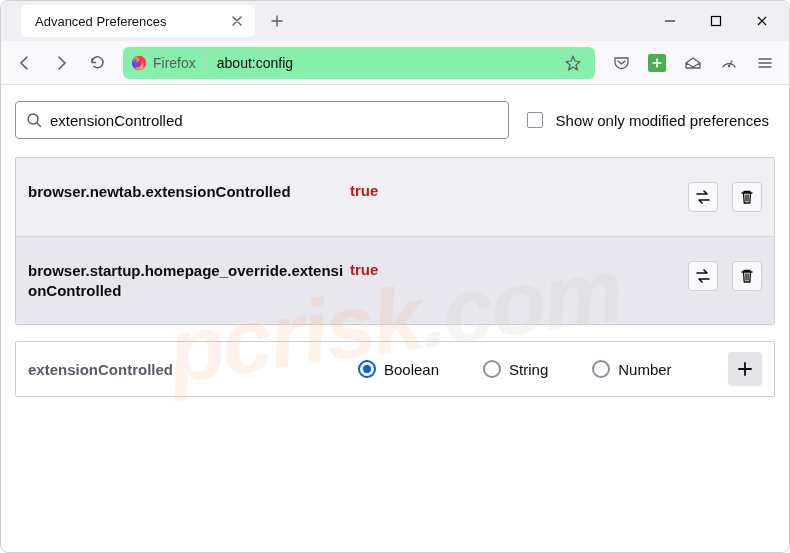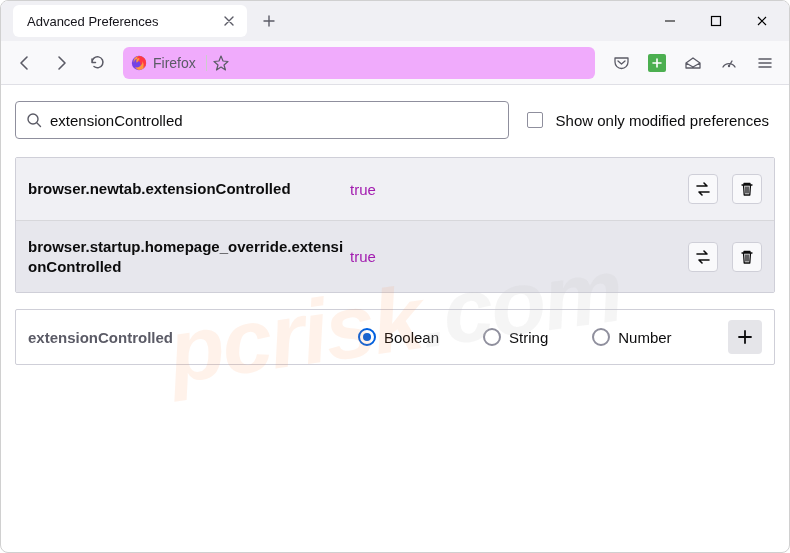--- a/index.html
+++ b/index.html
@@ -1,53 +1,53 @@
 <!DOCTYPE html>
 <html><head>
 <meta charset="utf-8">
 <style>
 * { box-sizing: border-box; margin: 0; padding: 0; font-family: -apple-system, BlinkMacSystemFont, "Segoe UI", Arial, sans-serif; }
 body { width: 790px; height: 553px; background: #fff; border: 1px solid #d0d0d0; border-radius: 8px; overflow: hidden; position: relative; }
 
 
 .titlebar { display: flex; align-items: center; height: 40px; background: #f0f0f4; padding: 0 4px; }
-.tab { display: flex; align-items: center; background: #fff; border-radius: 6px; padding: 7px 10px 7px 14px; margin-left: 8px; width: 234px; height: 32px; }
+.tab { display: flex; align-items: center; background: #fff; border-radius: 6px; padding: 7px 10px 7px 14px; margin-left: 16px; width: 234px; height: 32px; }
 .tab-title { flex: 1; font-size: 13px; color: #15141a; }
 .tab-close { width: 16px; height: 16px; display: flex; align-items: center; justify-content: center; cursor: pointer; }
 .newtab-btn { width: 28px; height: 28px; display: flex; align-items: center; justify-content: center; margin-left: 8px; cursor: pointer; border-radius: 4px; }
 .titlebar-spacer { flex: 1; }
 .win-btn { width: 46px; height: 40px; display: flex; align-items: center; justify-content: center; cursor: pointer; }
 .win-btn svg { width: 12px; height: 12px; }
 
 
 .toolbar { display: flex; align-items: center; height: 44px; background: #f9f9fb; padding: 0 8px; gap: 4px; border-bottom: 1px solid #e0e0e6; }
 .tool-btn { width: 32px; height: 32px; display: flex; align-items: center; justify-content: center; border-radius: 4px; cursor: pointer; }
-.urlbar { flex: 1; display: flex; align-items: center; height: 32px; background: #f0abfc; border-radius: 6px; padding: 0 8px; margin: 0 6px; }
+.urlbar { flex: 1; display: flex; align-items: center; height: 32px; background: #86efac; border-radius: 6px; padding: 0 8px; margin: 0 6px; }
 .urlbar-identity { display: flex; align-items: center; gap: 6px; padding-right: 10px; border-right: 1px solid #ccc; }
 .firefox-logo { width: 16px; height: 16px; }
 .urlbar-label { font-size: 14px; color: #5b5b66; }
 .urlbar-input { flex: 1; border: none; background: transparent; font-size: 14px; color: #0c0c0d; padding: 0 10px; outline: none; }
 .urlbar-star { width: 28px; height: 28px; display: flex; align-items: center; justify-content: center; cursor: pointer; }
 .ext-green { width: 18px; height: 18px; background: #4caf50; border-radius: 2px; display: flex; align-items: center; justify-content: center; }
 
 
 .content { padding: 16px 14px; }
 .search-row { display: flex; align-items: center; gap: 18px; margin-bottom: 18px; }
 .search-box { flex: 1; display: flex; align-items: center; height: 38px; border: 1px solid #8f8f9d; border-radius: 4px; padding: 0 10px; }
 .search-box svg { flex-shrink: 0; }
 .search-input { flex: 1; border: none; outline: none; font-size: 15px; color: #0c0c0d; padding: 0 8px; }
 .checkbox-row { display: flex; align-items: center; gap: 13px; font-size: 15px; color: #0c0c0d; padding-right: 6px; }
 .checkbox { width: 16px; height: 16px; border: 1px solid #8f8f9d; border-radius: 2px; cursor: pointer; }
 
 
 .prefs { border: 1px solid #cfcfd8; border-radius: 2px; margin-bottom: 16px; }
-.pref-row { display: flex; align-items: center; padding: 16px 12px; background: #f0f0f4; }
+.pref-row { display: flex; align-items: flex-start; padding: 24px 12px; background: #f0f0f4; }
 .pref-row + .pref-row { border-top: 1px solid #d7d7db; background: #e7e7ed; }
 .pref-name { width: 322px; font-size: 15px; font-weight: 600; color: #0c0c0d; word-break: break-word; line-height: 1.3; }
-.pref-value { flex: 1; font-size: 15px; font-weight: 400; color: #a21caf; }
+.pref-value { flex: 1; font-size: 15px; font-weight: 700; color: #b91c1c; }
 .pref-actions { display: flex; gap: 14px; }
 .icon-btn { width: 30px; height: 30px; display: flex; align-items: center; justify-content: center; border: 1px solid #cfcfd8; border-radius: 4px; background: #f9f9fb; cursor: pointer; }
 
 
 .newpref { display: flex; align-items: center; border: 1px solid #cfcfd8; border-radius: 2px; padding: 10px 12px; }
 .newpref-name { width: 322px; font-size: 15px; font-weight: 600; color: #5b5b66; }
 .radio-group { flex: 1; display: flex; gap: 36px; }
 .radio-item { display: flex; align-items: center; gap: 8px; font-size: 15px; color: #0c0c0d; cursor: pointer; margin-left: 8px; }
 .radio { width: 18px; height: 18px; border: 2px solid #8f8f9d; border-radius: 50%; display: flex; align-items: center; justify-content: center; }
 .radio.checked { border-color: #0060df; }
@@ -111,20 +111,21 @@
   </div>
   <div class="urlbar">
     <div class="urlbar-identity">
       <svg class="firefox-logo" viewBox="0 0 16 16">
         <circle cx="8" cy="8" r="7.2" fill="#7542e5"></circle>
         <path d="M8 1 C11 1 15 3 15 8 C15 12 12 15 8 15 C7 15 5 14 4 12 C6 13 9 12 10 10 C11 8 10 6 8 6 C7 6 6 7 6 8 C5 7 5 5 6 4 C4 4 3 6 3 8 C2 6 3 3 5 2 C6 1.2 7 1 8 1 Z" fill="#ff9640"></path>
         <path d="M8 1 C11 1 15 3 15 8 C15 10 14 12 12 13 C13 11 13 8 11 6 C12 8 11 10 9 10 C10 8 9 6 7 6 C8 5 9 4 8 3 C7 3 6 4 6 4 C6 2 7 1 8 1 Z" fill="#ff3647"></path>
       </svg>
       <span class="urlbar-label">Firefox</span>
     </div>
+    <input class="urlbar-input" value="about:config" style="">
     <div class="urlbar-star">
       <svg width="18" height="18" viewBox="0 0 18 18">
           <path d="M9 2 L11 7 L16 7.5 L12 11 L13.5 16 L9 13 L4.5 16 L6 11 L2 7.5 L7 7 Z" stroke="#5b5b66" stroke-width="1.2" fill="none" stroke-linejoin="round"></path>
         </svg>
     </div>
   </div>
   <div class="tool-btn">
     <svg width="17" height="17" viewBox="0 0 17 17">
         <path d="M2 4 H15 V8 A6.5 6.5 0 0 1 2 8 Z M5 7 L8.5 10 L12 7" stroke="#5b5b66" stroke-width="1.3" fill="none" stroke-linejoin="round" stroke-linecap="round"></path>
       </svg>

